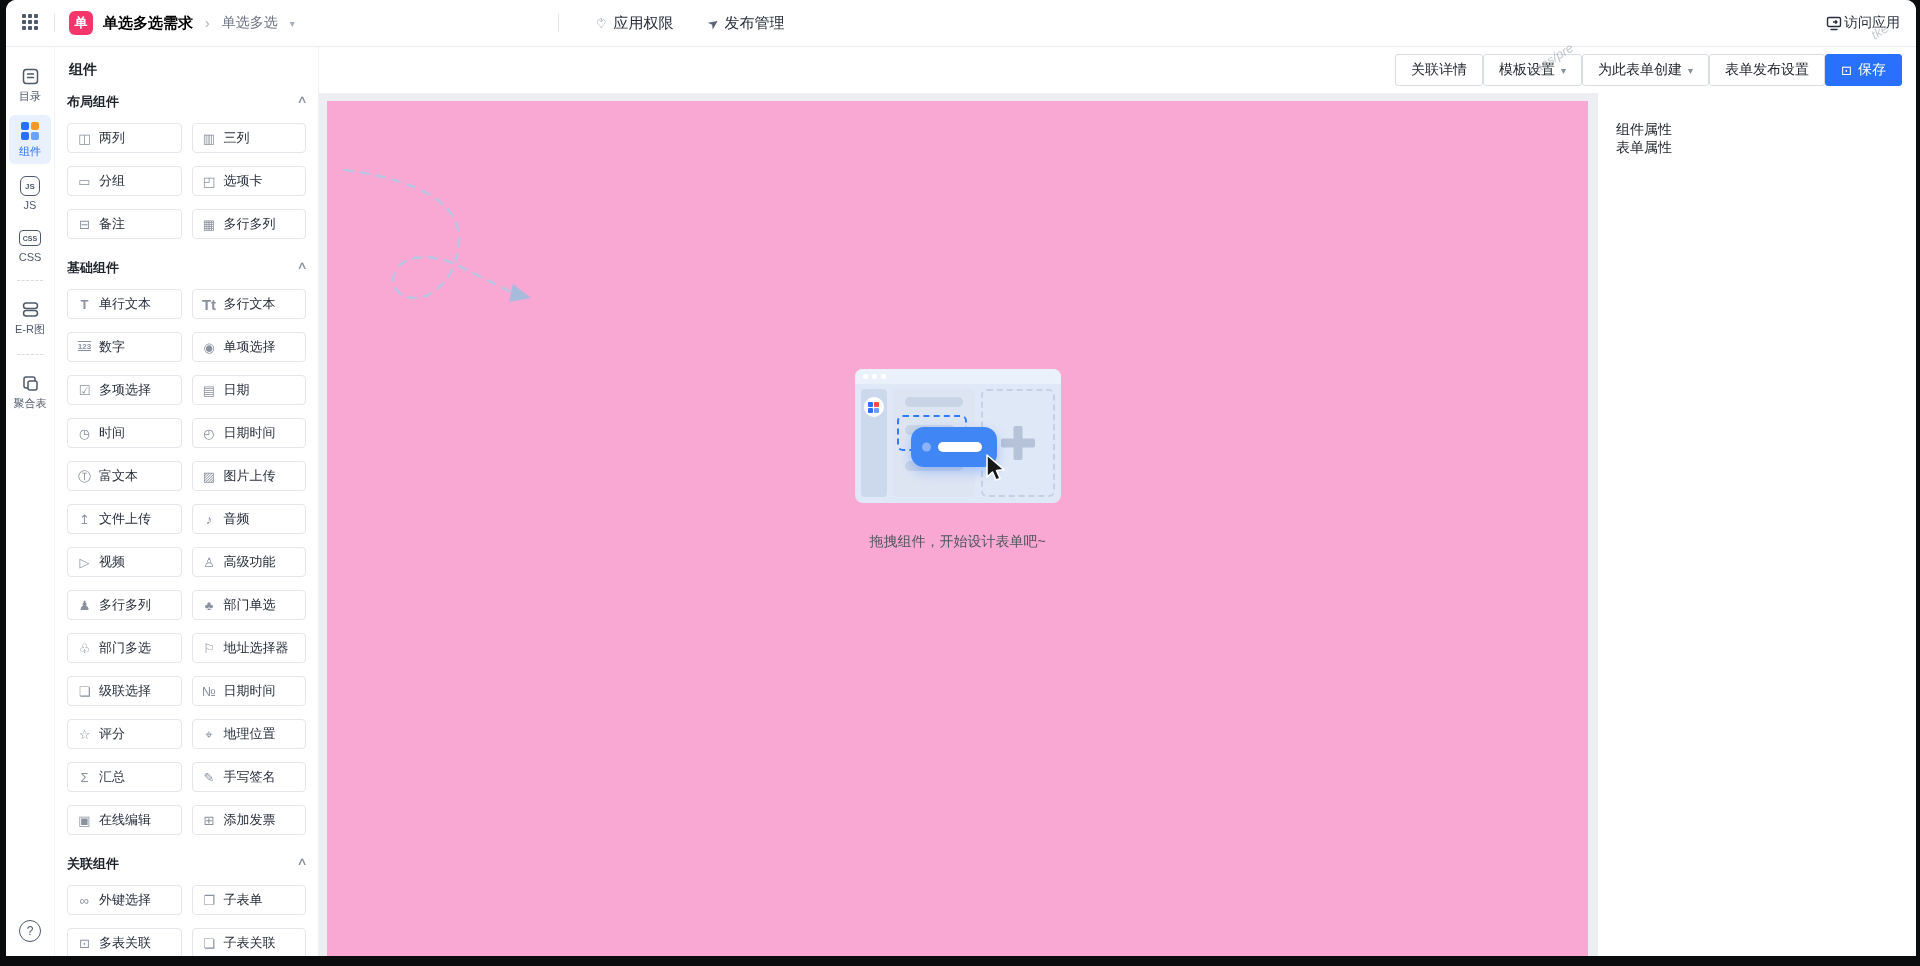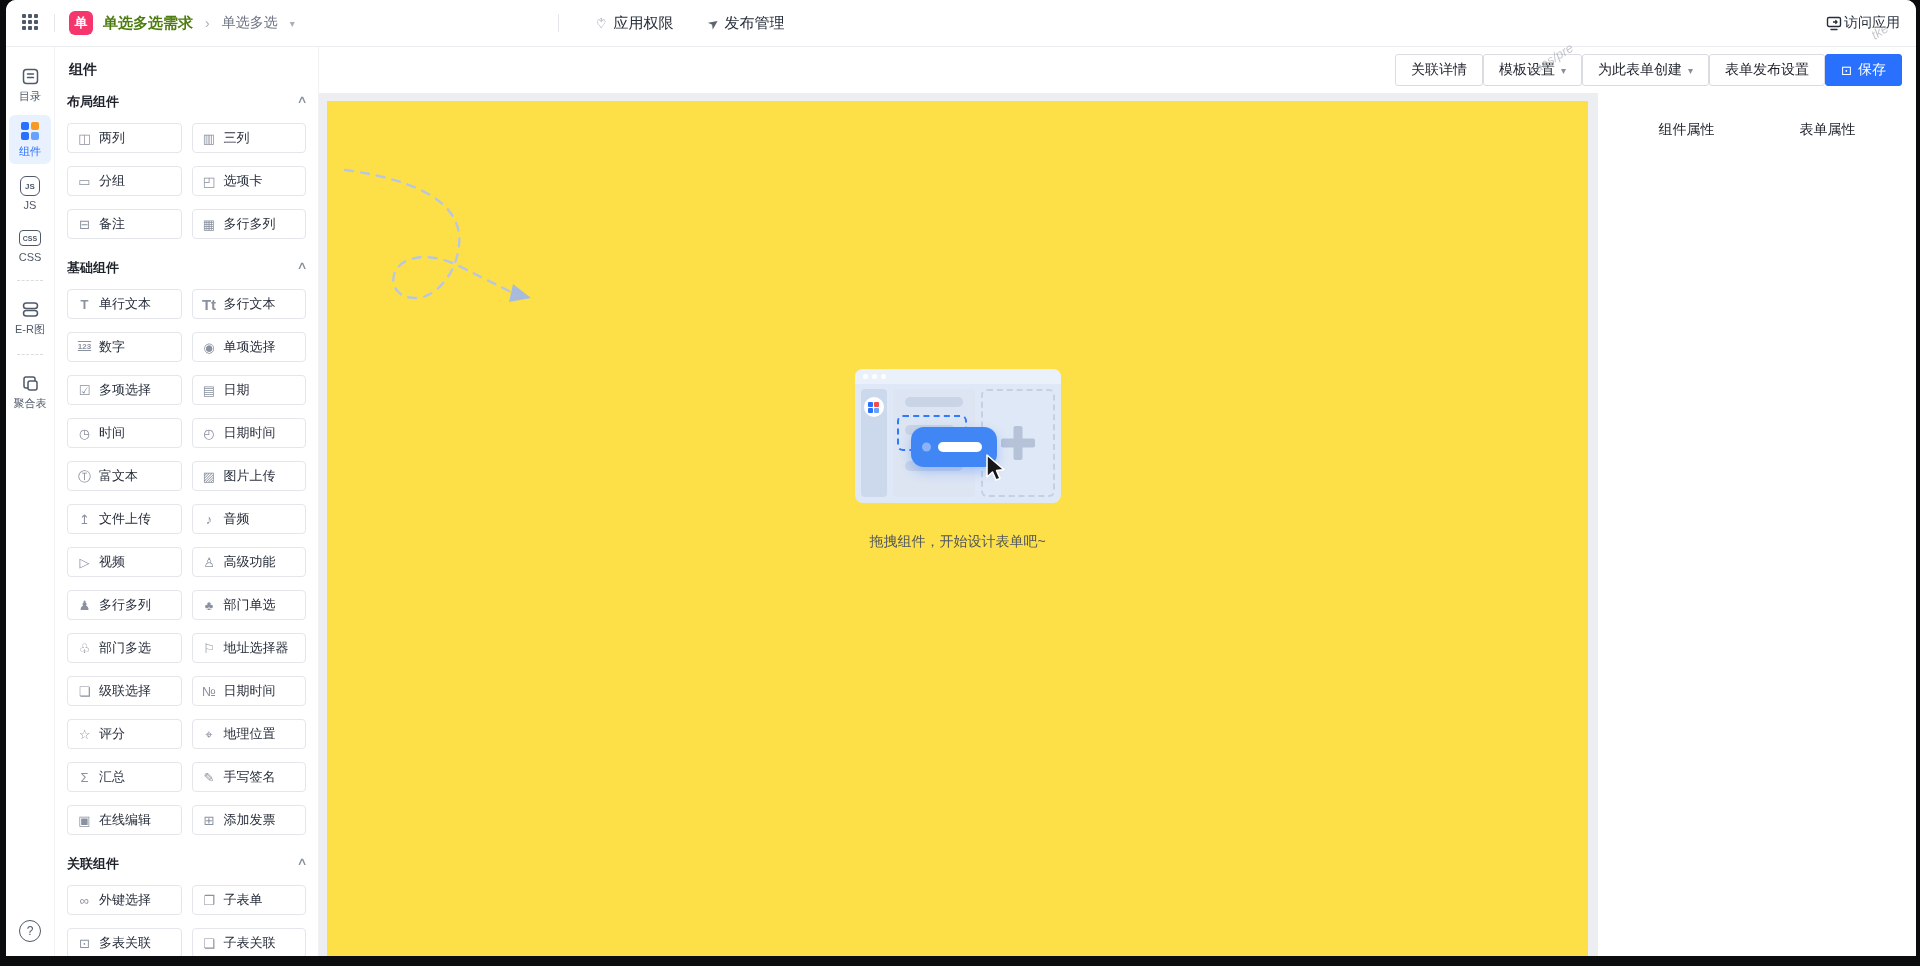--- a/index.html
+++ b/index.html
@@ -5,21 +5,21 @@
   html,body{margin:0;padding:0;}
   body{width:1920px;height:966px;background:#0b0c0e;font-family:"Liberation Sans","DejaVu Sans",sans-serif;overflow:hidden;position:relative;}
   .window{position:absolute;left:6px;top:0;right:4px;bottom:10px;background:#fff;border-radius:10px 10px 0 0;overflow:hidden;display:flex;flex-direction:column;}
   
   .header{height:46px;flex:none;border-bottom:1px solid #ebedf0;display:flex;align-items:center;padding:0 16px;position:relative;background:#fff;z-index:5;}
   .hdr-left{display:flex;align-items:center;gap:10px;}
   .apps-grid{width:18px;height:18px;display:grid;grid-template-columns:repeat(3,4px);grid-template-rows:repeat(3,4px);gap:2px;cursor:pointer;}
   .apps-grid i{background:#4e5969;border-radius:1px;}
   .hdr-div{width:1px;height:18px;background:#e5e6eb;margin:0 4px;}
   .badge{width:24px;height:24px;border-radius:6px;background:#f5356b;color:#fff;font-size:13px;display:flex;align-items:center;justify-content:center;font-weight:700;}
-  .app-name{font-size:15px;font-weight:700;color:#4d7c0f;}
+  .app-name{font-size:15px;font-weight:700;color:#000000;}
   .crumb-sep{color:#a9afb8;font-size:14px;margin:0 2px;}
   .page-name{font-size:14px;color:#6b7280;}
   .crumb-caret{color:#a9afb8;font-size:10px;margin-left:2px;}
   .nav{position:absolute;left:550px;top:0;height:46px;display:flex;align-items:stretch;gap:34px;}
   .nav-item{display:flex;align-items:center;gap:6px;font-size:15px;color:#272e3b;cursor:pointer;position:relative;white-space:nowrap;}
   .nav-item.active{color:#2970ff;font-weight:600;}
   .nav-item.active::after{content:'';position:absolute;left:50%;transform:translateX(-50%);bottom:0;width:100%;height:3px;background:#2970ff;border-radius:2px;}
   .nav-div{width:1px;background:#e5e6eb;margin:14px 2px;}
   .nav-ico{font-size:14px;color:#8a919f;line-height:1;}
   [data-name="ai-sparkle-icon"],[data-name="sparkle-icon"]{color:#f0b114;font-size:16px;font-weight:700;}
@@ -56,21 +56,21 @@
   .cl{font-size:13px;color:#272e3b;white-space:nowrap;}
   
   .right-col{flex:1;display:flex;flex-direction:column;min-width:0;}
   .toolbar{height:46px;flex:none;background:#fff;display:flex;align-items:center;justify-content:flex-end;gap:0;padding-right:14px;}
   .tb{height:32px;border:1px solid #d9dce3;border-radius:3px;background:#fff;display:flex;align-items:center;gap:6px;padding:0 15px;font-size:14px;color:#1d2129;cursor:pointer;font-family:inherit;}
   .tb .caret{color:#86909c;font-size:10px;}
   .tb.primary{background:#2970ff;border-color:#2970ff;color:#fff;}
   .tb .tb-ico{font-size:13px;line-height:1;}
   .work{flex:1;display:flex;min-height:0;}
   .canvas{flex:1;background:#eceef2;padding:8px 10px 0 8px;min-width:0;}
-  .sheet{width:100%;height:100%;background:#fde047;position:relative;overflow:hidden;}
+  .sheet{width:100%;height:100%;background:#f9a8d4;position:relative;overflow:hidden;}
   .sketch-arrow{position:absolute;left:10px;top:55px;pointer-events:none;}
   .empty-wrap{position:absolute;left:50%;top:268px;transform:translateX(-50%);display:flex;flex-direction:column;align-items:center;}
   .hint{margin-top:30px;font-size:14px;color:#51565d;}
   
   .illu{width:206px;height:134px;background:#dfe8f6;border-radius:8px;position:relative;}
   .illu-topbar{position:absolute;left:0;top:0;right:0;height:15px;background:#ebf1fa;border-radius:8px 8px 0 0;}
   .illu-topbar i{position:absolute;top:5px;width:5px;height:5px;border-radius:50%;background:#fff;}
   .illu-rail{position:absolute;left:6px;top:20px;bottom:6px;width:26px;background:#ccd9ec;border-radius:4px;}
   .illu-logo{position:absolute;left:3px;top:8px;width:20px;height:20px;background:#fff;border-radius:50%;display:grid;grid-template-columns:5px 5px;grid-template-rows:5px 5px;gap:1px;align-content:center;justify-content:center;}
   .illu-logo i{border-radius:1px;}
@@ -80,21 +80,21 @@
   .illu-right{position:absolute;left:126px;top:20px;right:6px;bottom:6px;border:2px dashed #c5d0e3;border-radius:6px;}
   .plus-h,.plus-v{position:absolute;background:#b5c2d8;border-radius:2px;}
   .plus-h{width:34px;height:9px;left:50%;top:50%;transform:translate(-50%,-50%);}
   .plus-v{width:9px;height:34px;left:50%;top:50%;transform:translate(-50%,-50%);}
   .pill{position:absolute;left:56px;top:58px;width:86px;height:40px;background:#4186f5;border-radius:13px;box-shadow:0 5px 12px rgba(41,112,255,.3);}
   .pill-dot{position:absolute;left:11px;top:50%;transform:translateY(-50%);width:9px;height:9px;border-radius:50%;background:#8cb2f8;}
   .pill-bar{position:absolute;left:27px;top:50%;transform:translateY(-50%);width:44px;height:10px;border-radius:5px;background:#fff;}
   .cursor{position:absolute;left:128px;top:84px;}
   
   .props{width:318px;flex:none;background:#fff;padding-top:28px;}
-  .props-tabs{display:flex;justify-content:space-around;padding:0 18px;}
+  .props-tabs{display:flex;justify-content:space-around;padding:0 18px;flex-direction:column;}
   .props-tab{font-size:14px;color:#1d2129;cursor:pointer;}
   
   .wm{position:absolute;color:#7e858f;opacity:.45;font-style:italic;font-size:13px;pointer-events:none;z-index:50;}
   .wm-right{right:28px;top:24px;transform:rotate(-32deg);}
   .wm-left{right:340px;top:52px;transform:rotate(-32deg);}
   svg{display:block;}
 </style>
 </head>
 <body>
 

